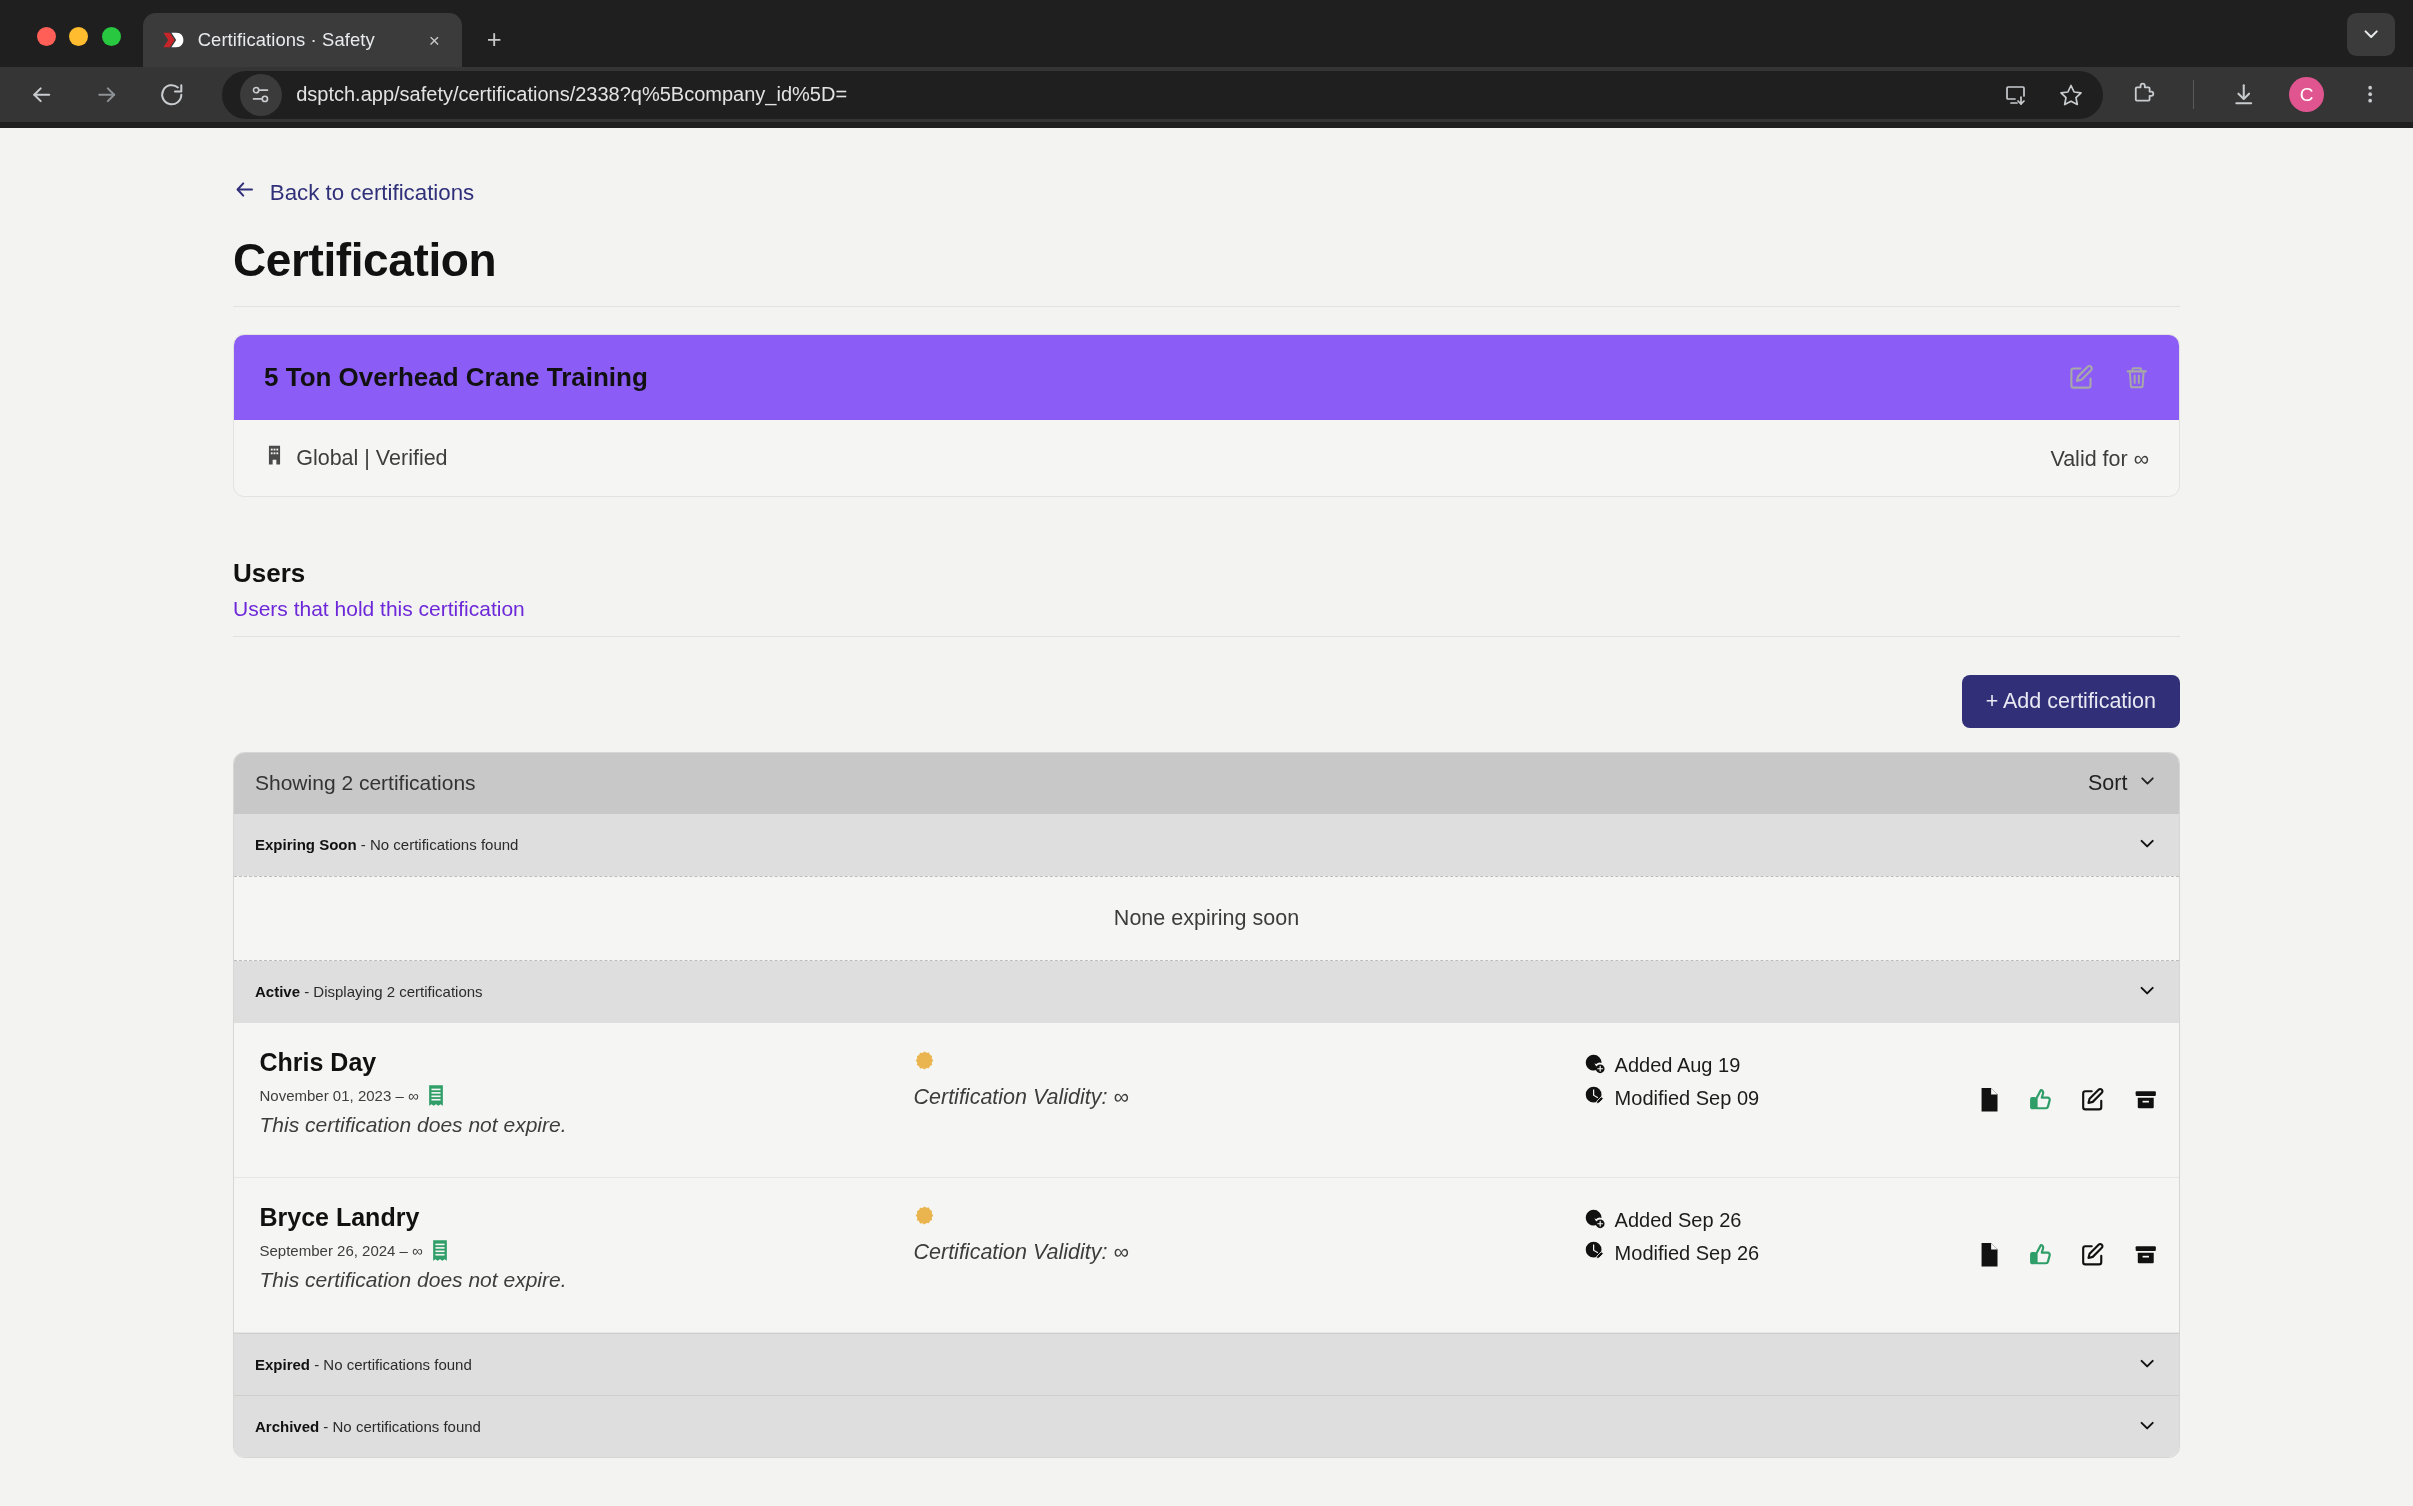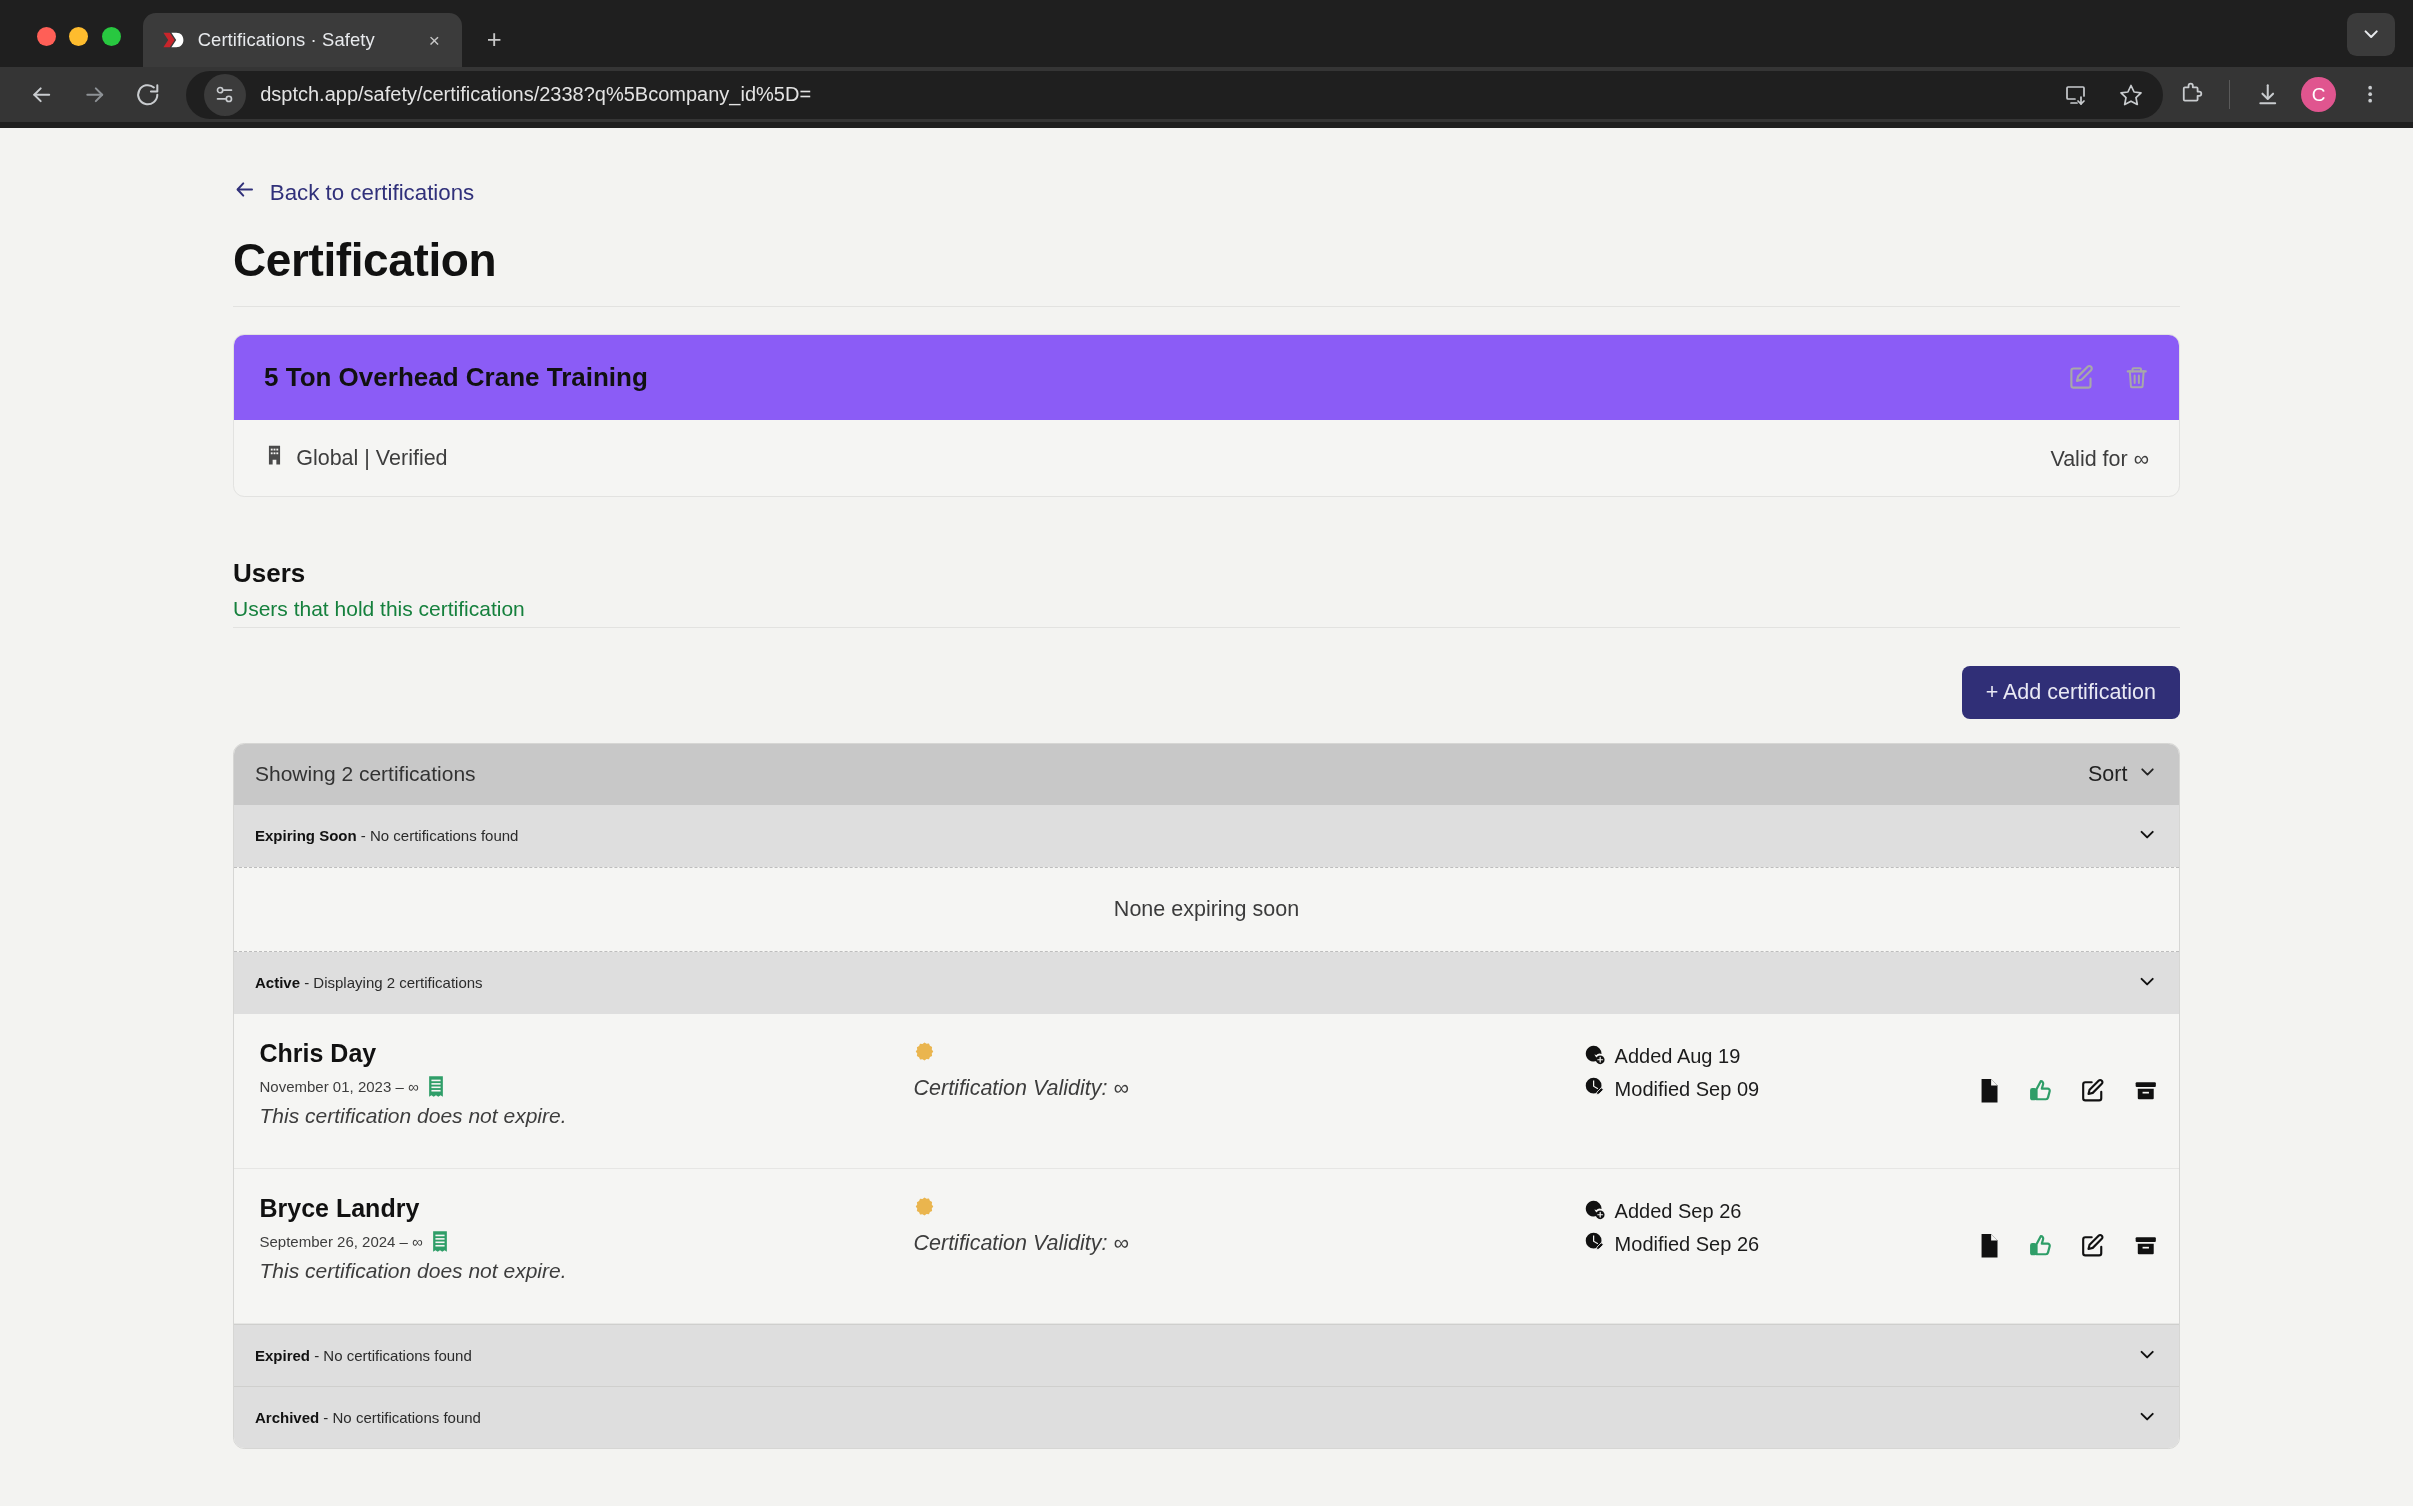--- a/index.html
+++ b/index.html
@@ -48,21 +48,21 @@
     color: #c7c7c7; font-size: 25.5px; font-weight: 300; line-height: 1;
   }
   .chrome-collapse {
     position: absolute; right: 17.6px; top: 12.8px;
     width: 48px; height: 43px; border-radius: 9.6px; background: #3b3b3b;
     display: flex; align-items: center; justify-content: center;
   }
 
   .toolbar {
     height: 55px; background: #353535;
-    display: flex; align-items: center; padding: 0 19px 0 17.6px; gap: 5px;
+    display: flex; align-items: center; padding: 0 19px 0 17.6px; gap: 17px;
   }
   .tb-btn {
     width: 48px; height: 48px; border-radius: 50%;
     display: flex; align-items: center; justify-content: center;
     color: #c9cccf; flex: 0 0 auto;
   }
   .omnibox {
     flex: 1 1 auto; height: 48px; background: #1f1f1f; border-radius: 24px;
     display: flex; align-items: center; padding: 0 8px 0 17.6px;
     margin-left: 9.6px; margin-right: 0; position: relative; min-width: 0;
@@ -117,21 +117,21 @@
     padding: 24px 30px; display: flex; align-items: flex-end;
     justify-content: space-between; min-height: 75px;
   }
   .cert-meta { display: flex; align-items: center; gap: 11.2px; font-size: 21.5px; color: #3d3d3d; }
   .cert-valid { font-size: 21.5px; color: #3d3d3d; }
 
   
   .users-head { margin-bottom: 3.2px; }
   .users-title { font-size: 26px; font-weight: 700; color: #111; margin-bottom: 8px; }
   .users-sub {
-    font-size: 21px; color: #15803d; padding-bottom: 6px;
+    font-size: 21px; color: #6d28d9; padding-bottom: 15px;
     border-bottom: 1.6px solid #e2e2e0;
   }
   .add-row { display: flex; justify-content: flex-end; padding: 35px 0 24px 0; }
   .btn-primary {
     background: #302f77; color: #e9e9f4; font-size: 21.5px;
     padding: 13.6px 24px; border-radius: 8px; border: none; cursor: pointer;
     font-family: "Liberation Sans", sans-serif;
     margin-left: 24px;
   }
 

